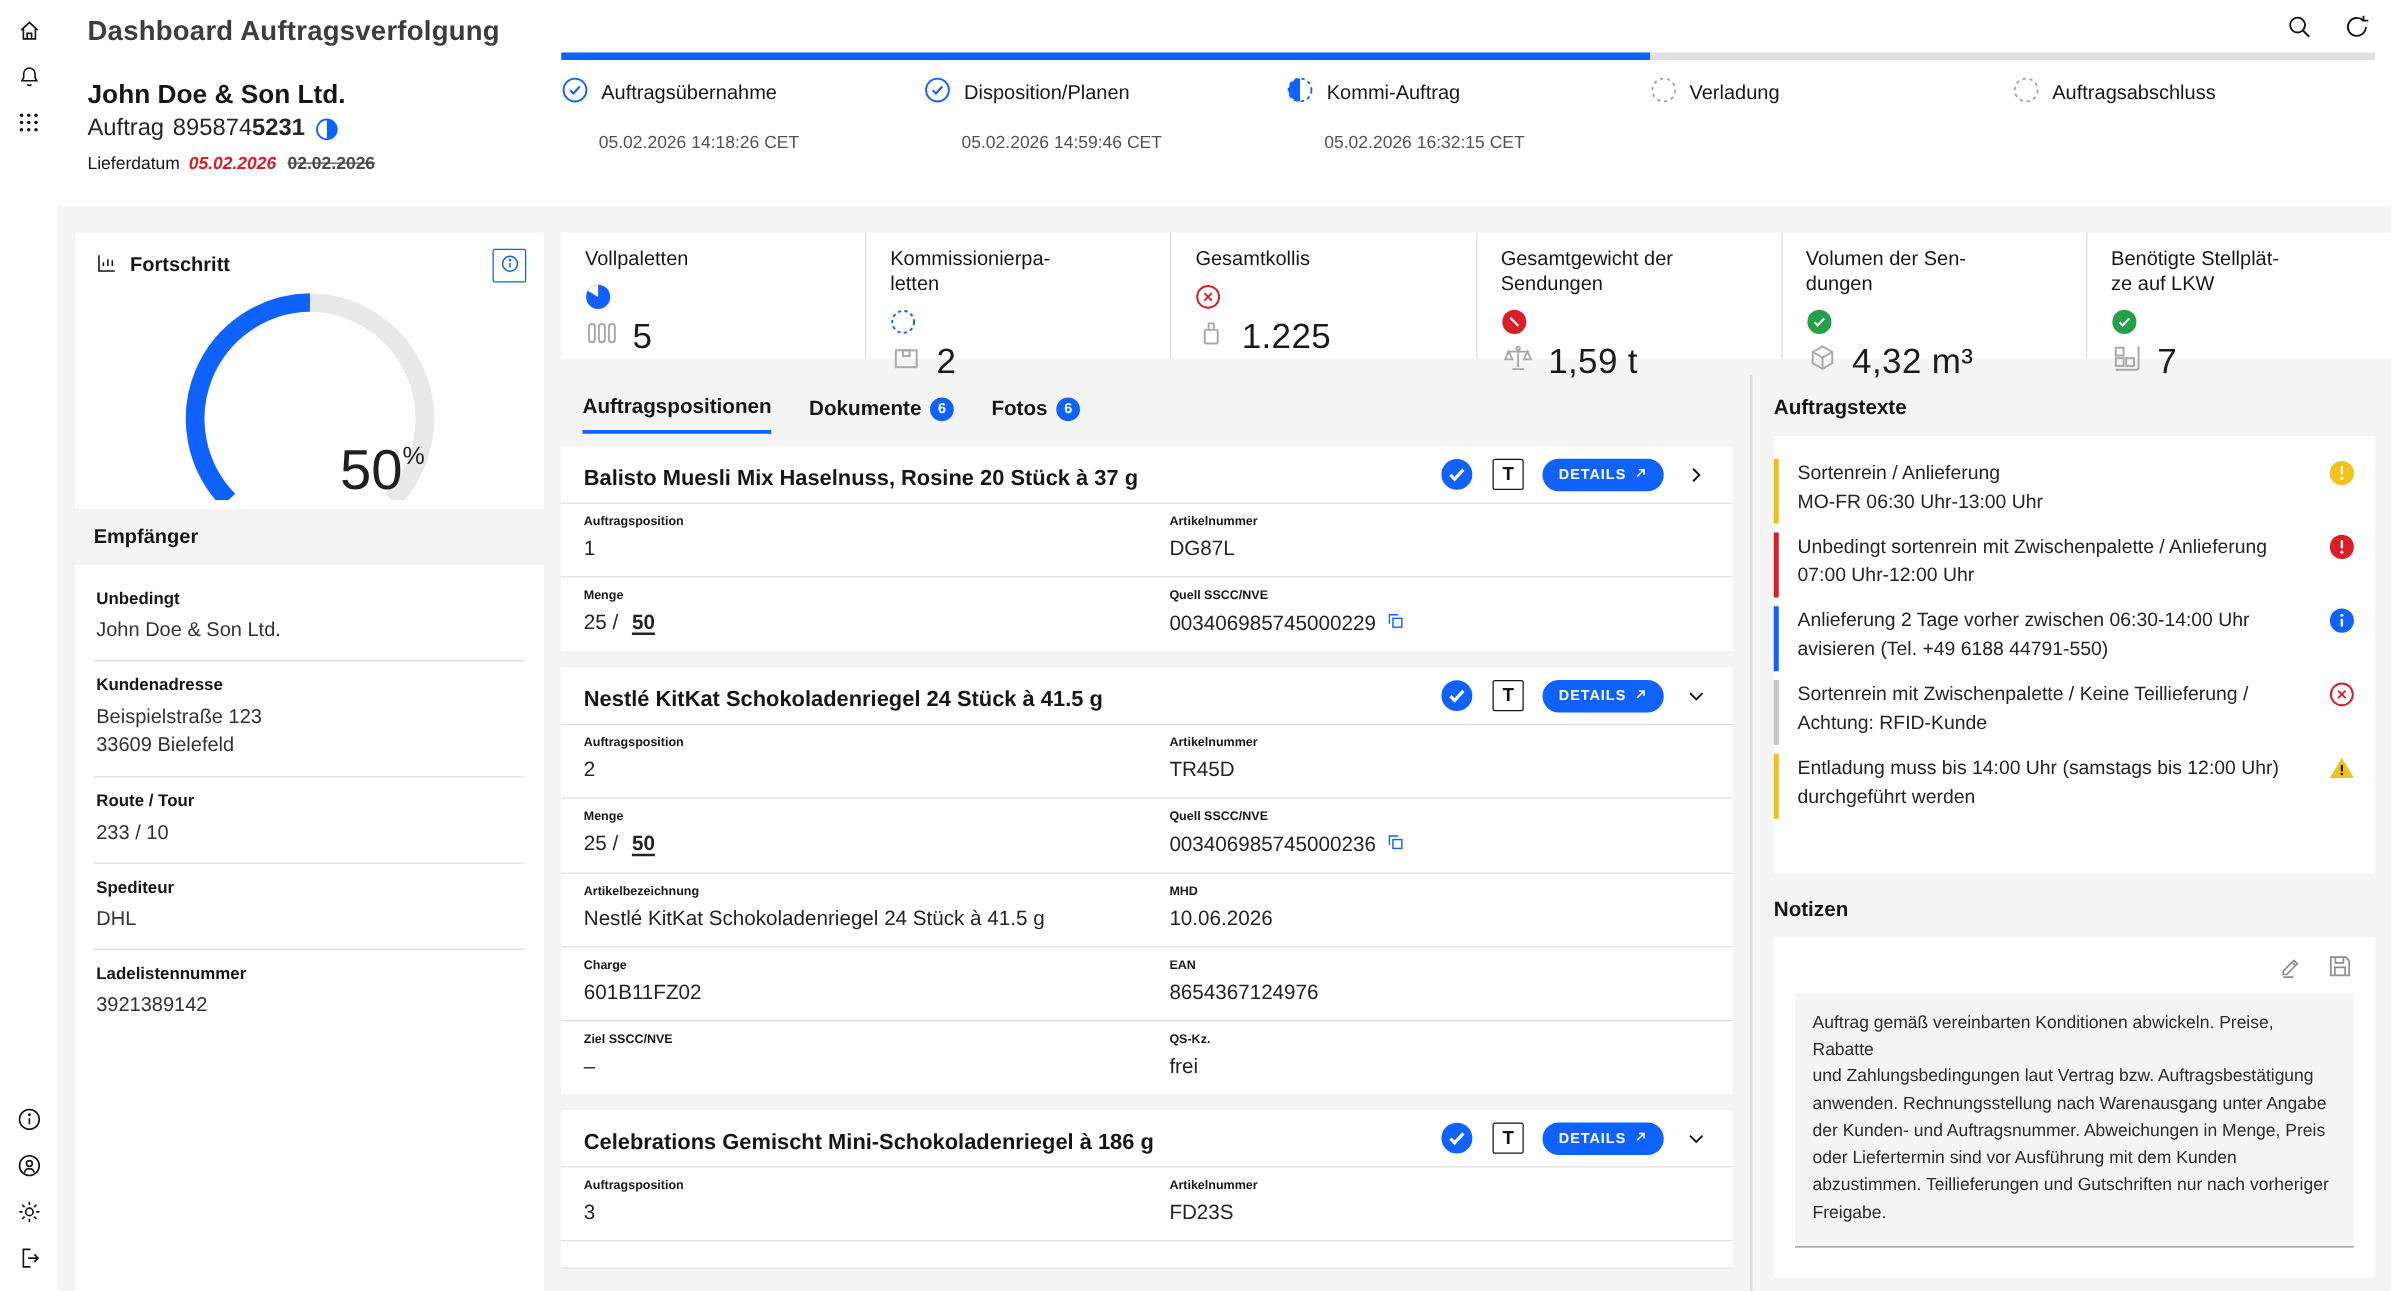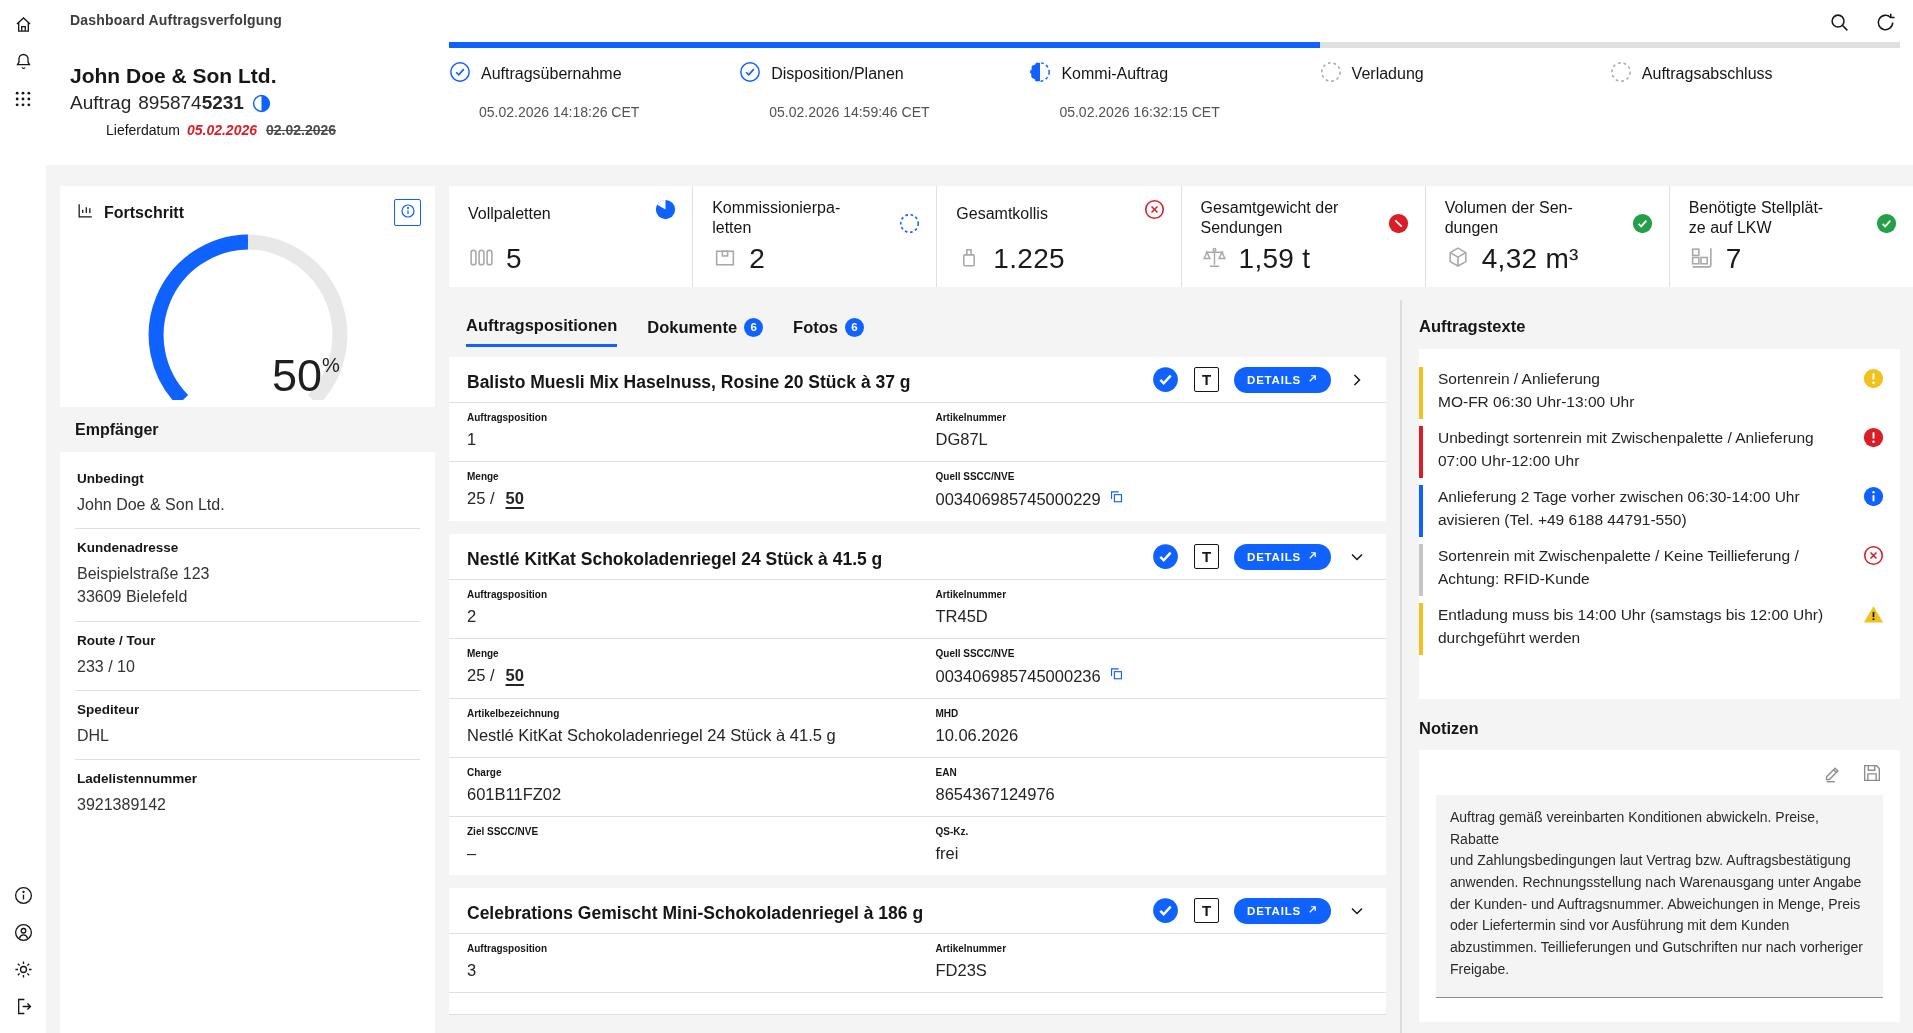--- a/index.html
+++ b/index.html
@@ -7,27 +7,27 @@
   body { background:#f4f4f4; font-family:"Liberation Sans",sans-serif; color:#161616; position:relative; }
 
   
   .rail { position:absolute; left:0; top:0; width:46px; height:1033px; background:#fff; z-index:6; }
   .rail-group-top { position:absolute; top:8px; left:0; width:46px; }
   .rail-group-bottom { position:absolute; bottom:6px; left:0; width:46px; }
   .rail-btn { width:46px; height:37px; display:flex; align-items:center; justify-content:center; cursor:pointer; }
 
   
   .header { position:absolute; left:46px; top:0; width:1867px; height:165px; background:#fff; }
-  .page-title { position:absolute; left:24px; top:12px; font-size:14px; font-weight:700; color:#3d3d3d; letter-spacing:.2px; }
+  .page-title { position:absolute; left:24px; top:12px; font-size:22px; font-weight:700; color:#3d3d3d; letter-spacing:.2px; }
   .customer { position:absolute; left:24px; top:64px; font-size:21px; font-weight:700; color:#161616; }
   .order-line { position:absolute; left:24px; top:92px; font-size:19px; color:#262626; display:flex; align-items:center; }
   .order-line .ol-num { margin-left:7px; }
   .order-line strong { font-weight:700; }
   .order-line .half-ic { margin-left:8px; display:inline-flex; }
-  .delivery-line { position:absolute; left:24px; top:122px; font-size:14px; color:#161616; display:flex; align-items:center;margin-left:36px; }
+  .delivery-line { position:absolute; left:24px; top:122px; font-size:14px; color:#161616; display:flex; align-items:center; }
   .date-new { color:#da1e28; font-weight:700; margin-left:7px;font-style:italic; }
   .date-old { color:#4c4c4c; font-weight:700; margin-left:9px; text-decoration:line-through; }
   .header-actions { position:absolute; right:14px; top:10px; display:flex; gap:18px; }
   .hdr-btn { width:28px; height:28px; display:flex; align-items:center; justify-content:center; cursor:pointer; }
 
   
   .stepper { position:absolute; left:403px; top:42px; width:1451px; }
   .bar { height:6px; background:#e0e0e0; width:100%; }
   .bar-fill { height:6px; background:#0f62fe; width:60%; }
   .steps { display:flex; margin-top:13px; }
@@ -51,21 +51,21 @@
   .recipient-card { position:absolute; left:60px; top:452px; width:375px; height:581px; background:#fff; padding-top:8px; }
   .r-field { margin:0 15px; padding:11px 2px 12px 2px; }
   .r-field:not(:last-child) { border-bottom:1px solid #e0e0e0; }
   .r-label { font-size:13.5px; font-weight:700; color:#161616; margin-bottom:7px; }
   .r-value { font-size:16px; color:#333; white-space:pre-line; line-height:1.45; }
 
   
   .stats { position:absolute; left:449px; top:186px; width:1464px; height:101px; background:#fff; display:flex; }
   .stat { flex:1; padding:12px 16px 12px 19px; display:flex; flex-direction:column; justify-content:space-between; }
   .stat + .stat { border-left:1px solid #e0e0e0; }
-  .stat-top { display:flex; align-items:flex-end; gap:8px; }
+  .stat-top { display:flex; align-items:flex-start; gap:8px;flex-direction:column; }
   .stat-label { flex:1; font-size:16px; line-height:1.25; color:#161616; white-space:pre-line; }
   .stat-status { flex:0 0 auto; margin-top:1px; }
   .stat-bottom { display:flex; align-items:center; gap:11px; }
   .stat-value { font-size:28px; color:#1a1a1a; letter-spacing:.3px; }
 
   
   .tabs { position:absolute; left:466px; top:316px; display:flex; gap:30px; }
   .tab { display:flex; align-items:center; gap:7px; font-size:16.5px; font-weight:700; color:#161616; padding-bottom:9px; cursor:pointer; }
   .tab.active { border-bottom:3px solid #0f62fe; }
   .badge { width:19px; height:19px; border-radius:50%; background:#0f62fe; color:#fff; font-size:11.5px; font-weight:700; display:flex; align-items:center; justify-content:center; }

